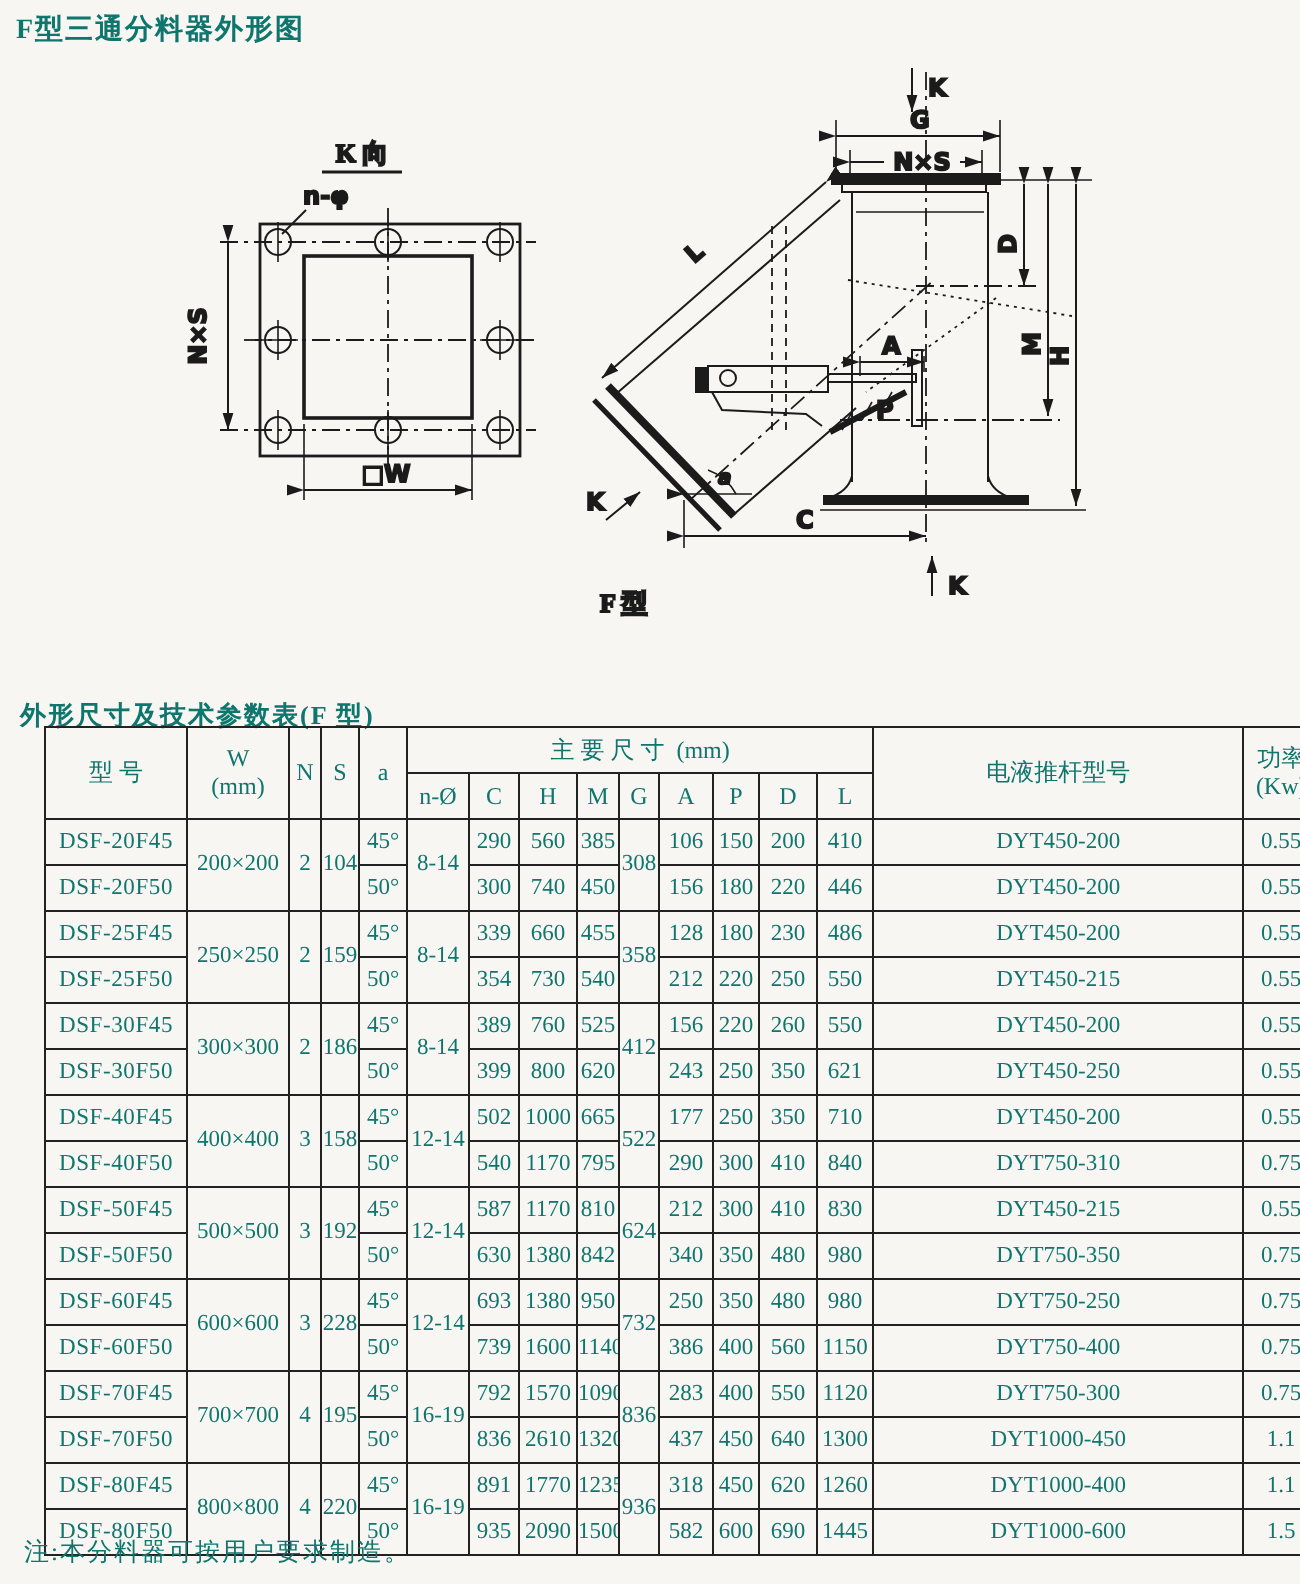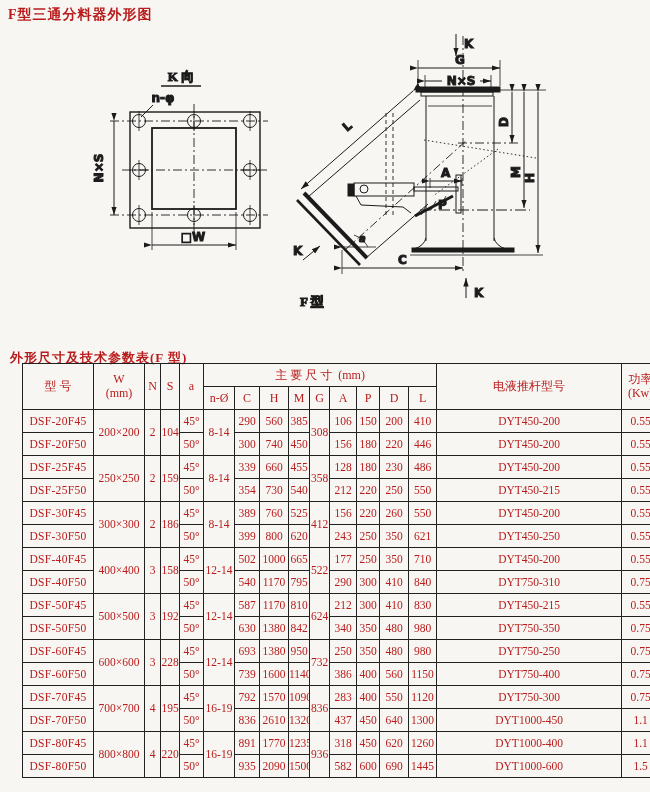--- a/index.html
+++ b/index.html
@@ -1,20 +1,20 @@
 <!DOCTYPE html>
 <html><head>
 <meta charset="utf-8">
 <style>
   html,body{margin:0;padding:0;}
   .page{
     position:relative;width:650px;height:792px;
     background:#f7f6f2;
     font-family:"Liberation Serif",serif;
-    color:#b91c1c;overflow:hidden;
+    color:#0f766e;overflow:hidden;
   }
   .doc-title{
     position:absolute;top:6px;left:8px;
     font-size:14px;font-weight:bold;letter-spacing:1px;
   }
   .table-title{
     position:absolute;top:337px;left:10px;
     font-size:13px;font-weight:bold;letter-spacing:1px;margin-top:12px;
   }
   .note{
@@ -488,14 +488,15 @@
       <td>582</td>
       <td>600</td>
       <td>690</td>
       <td>1445</td>
       <td>DYT1000-600</td>
       <td>1.5</td>
     </tr>
   </tbody>
 </table>
 
+<div class="note">注:本分料器可按用户要求制造。</div>
 
 </div>
 
 </body></html>

